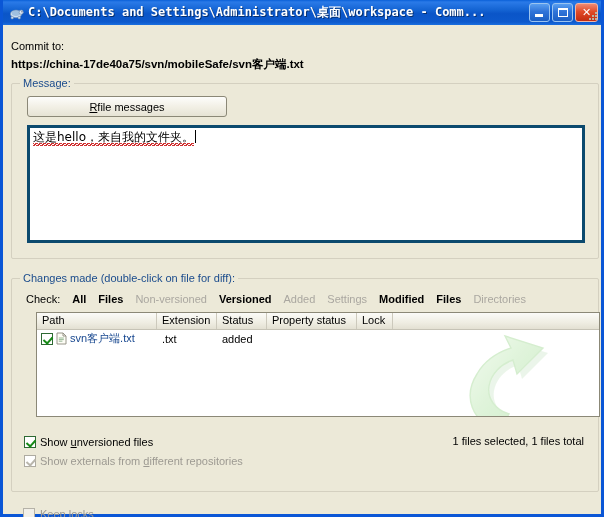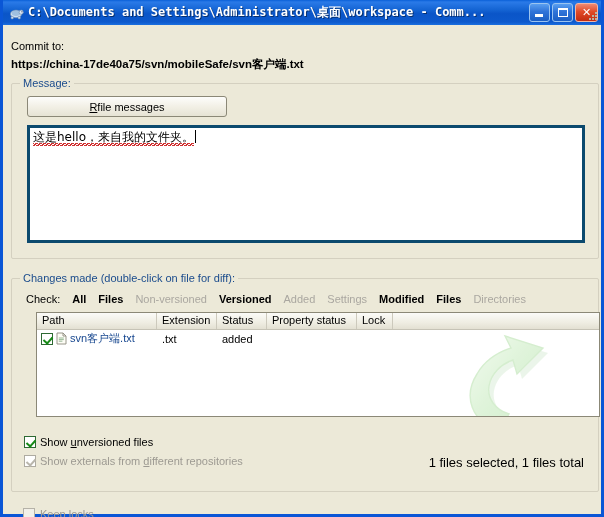--- a/index.html
+++ b/index.html
@@ -162,21 +162,21 @@
   .fileicon{width:11px;height:13px;flex:0 0 auto;position:relative;}
   .fname{color:#17478f;}
   .watermark{
     position:absolute;right:28px;top:2px;width:120px;height:105px;
     z-index:1;pointer-events:none;opacity:.55;
   }
 
   
   .footchk{position:absolute;display:flex;align-items:center;gap:4px;font-size:11px;}
   .footchk.disabled{color:#9d9a92;}
-  .counttext{position:absolute;right:14px;top:176px;font-size:13px;color:#000;}
+  .counttext{position:absolute;right:14px;top:156px;font-size:11px;color:#000;}
 
   .botchk{position:absolute;display:flex;align-items:center;gap:5px;font-size:11px;color:#9d9a92;}
   .sqchk{
     width:12px;height:12px;border:1px solid #b5b2a8;background:#f2f0e8;
     box-sizing:border-box;flex:0 0 auto;
   }
   .resizer{position:absolute;right:3px;bottom:3px;width:12px;height:12px;}
 </style>
 </head>
 <body>

